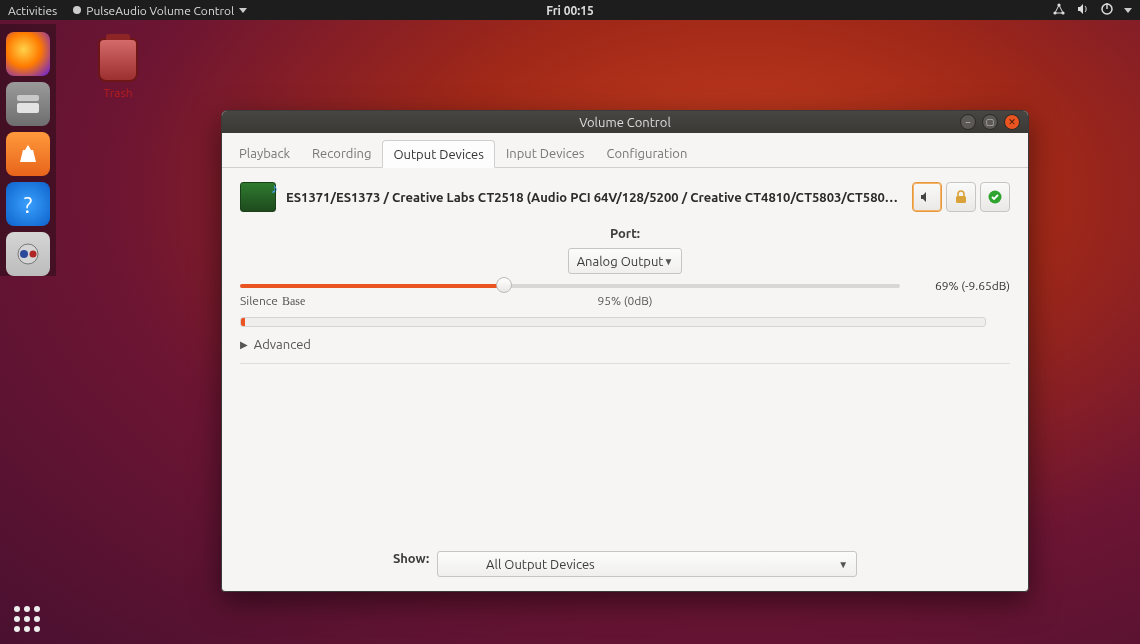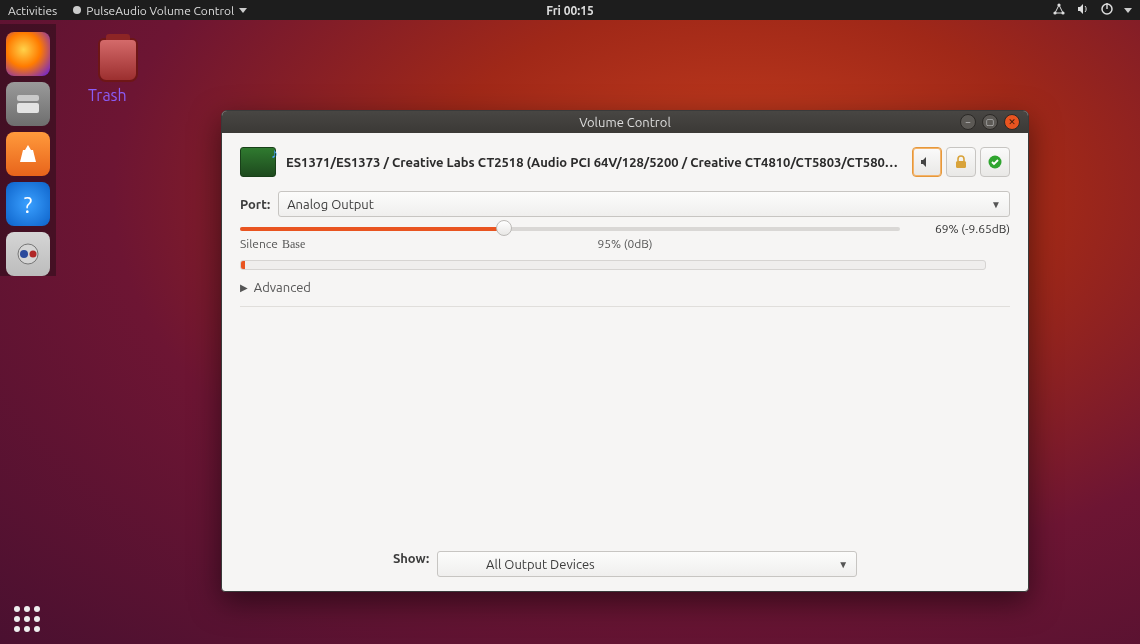--- a/index.html
+++ b/index.html
@@ -34,21 +34,21 @@
   width:44px; height:44px; border-radius:8px;
   display:flex; align-items:center; justify-content:center;
   font-size:22px;
 }
 .tile.firefox { background: radial-gradient(circle at 40% 40%, #ffd24a, #ff7b00 45%, #7b2cbf 90%); }
 .tile.files { background: linear-gradient(#9a9a9a,#6e6e6e); }
 .tile.software { background: linear-gradient(#ff9a3c,#e8641b); color:#fff; }
 .tile.help { background: radial-gradient(circle,#3aa0ff,#0d62c9); color:#fff; }
 .tile.config { background: linear-gradient(#d5d5d5,#bcbcbc); }
 
-.desktop-icon { position:absolute; left:88px; top:38px; width:60px; text-align:left; color:#8b5cf6; font-size:16px; }
+.desktop-icon { position:absolute; left:88px; top:38px; width:60px; text-align:center; color:#b91c1c; font-size:12px; }
 .trash-can { width:40px; height:44px; margin:0 auto 4px;
   background: linear-gradient(#d46a6a,#9c2f2f); border-radius:6px 6px 8px 8px;
   border:2px solid #6e1616; position:relative;
 }
 .trash-can::before { content:""; position:absolute; top:-6px; left:6px; right:6px; height:6px; background:#8d2525; border-radius:3px 3px 0 0; }
 
 .apps-grid { position:absolute; left:14px; bottom:12px; display:grid; grid-template-columns:repeat(3,6px); grid-template-rows:repeat(3,6px); gap:4px; }
 .apps-grid span { width:6px; height:6px; background:#eee; border-radius:50%; }
 
 .window {
@@ -73,21 +73,21 @@
 .content { flex:1; padding:14px 18px 8px; overflow:auto; }
 .device-header { display:flex; align-items:center; gap:10px; }
 .device-icon { width:36px; height:30px; background:linear-gradient(#2f7a2f,#1e4a1e); border:1px solid #194019; border-radius:3px; position:relative; }
 .device-icon::after { content:"♪"; position:absolute; right:-3px; top:-3px; color:#4aa3ff; font-size:14px; }
 .device-name { flex:1; font-weight:600; color:#2b2b2b; white-space:nowrap; overflow:hidden; text-overflow:ellipsis; font-size:13px; }
 .dev-btns { display:flex; gap:4px; }
 .dev-btn { width:30px; height:30px; border:1px solid #c7c5c2; border-radius:4px; background:linear-gradient(#fafafa,#e9e8e6); display:flex; align-items:center; justify-content:center; cursor:pointer; }
 .dev-btn.active { border-color:#e6983b; box-shadow:inset 0 0 0 1px #f3b36a; }
 .dev-btn.green { color:#1f7a1f; }
 
-.port-row { display:flex; align-items:center; gap:8px; margin-top:14px; }
+.port-row { display:flex; align-items:center; gap:8px; margin-top:14px;flex-direction:column; }
 .port-label { font-weight:600; }
 .combo { flex:1; display:flex; align-items:center; justify-content:space-between; padding:5px 8px; border:1px solid #c7c5c2; border-radius:3px; background:linear-gradient(#fcfcfb,#f0efee); cursor:pointer; }
 .combo .caret { font-size:10px; color:#555; }
 
 .slider-wrap { margin-top:10px; position:relative; }
 .track { height:4px; background:#d9d7d5; border-radius:2px; position:relative; width:660px; }
 .track .fill { position:absolute; left:0; top:0; height:100%; background:#e95420; border-radius:2px; }
 .thumb { position:absolute; top:-7px; width:16px; height:16px; border-radius:50%; background:linear-gradient(#fff,#e8e7e5); border:1px solid #bcbab7; transform:translateX(-50%); }
 .slider-reading { position:absolute; right:0; top:-5px; font-size:12px; color:#333; }
 .scale-row { display:flex; width:660px; margin-top:6px; font-size:12px; color:#555; }
@@ -188,20 +188,27 @@
 <div class="window">
   <div class="titlebar">
     <span>Volume Control</span>
     <div class="controls">
       <span class="ctrl">–</span>
       <span class="ctrl">▢</span>
       <span class="ctrl close">✕</span>
     </div>
   </div>
 
+  <div class="tabs">
+    <div class="tab">Playback</div>
+    <div class="tab">Recording</div>
+    <div class="tab active">Output Devices</div>
+    <div class="tab">Input Devices</div>
+    <div class="tab">Configuration</div>
+  </div>
 
   <div class="content">
     <div class="device-header">
       <div class="device-icon"></div>
       <div class="device-name">ES1371/ES1373 / Creative Labs CT2518 (Audio PCI 64V/128/5200 / Creative CT4810/CT5803/CT5806 [Sound Bl…</div>
       <div class="dev-btns">
         <div class="dev-btn active">
           <svg width="16" height="16" viewBox="0 0 16 16">
               <path fill="#444" d="M2 6h2l3-3v10l-3-3H2z"></path>
             </svg>

